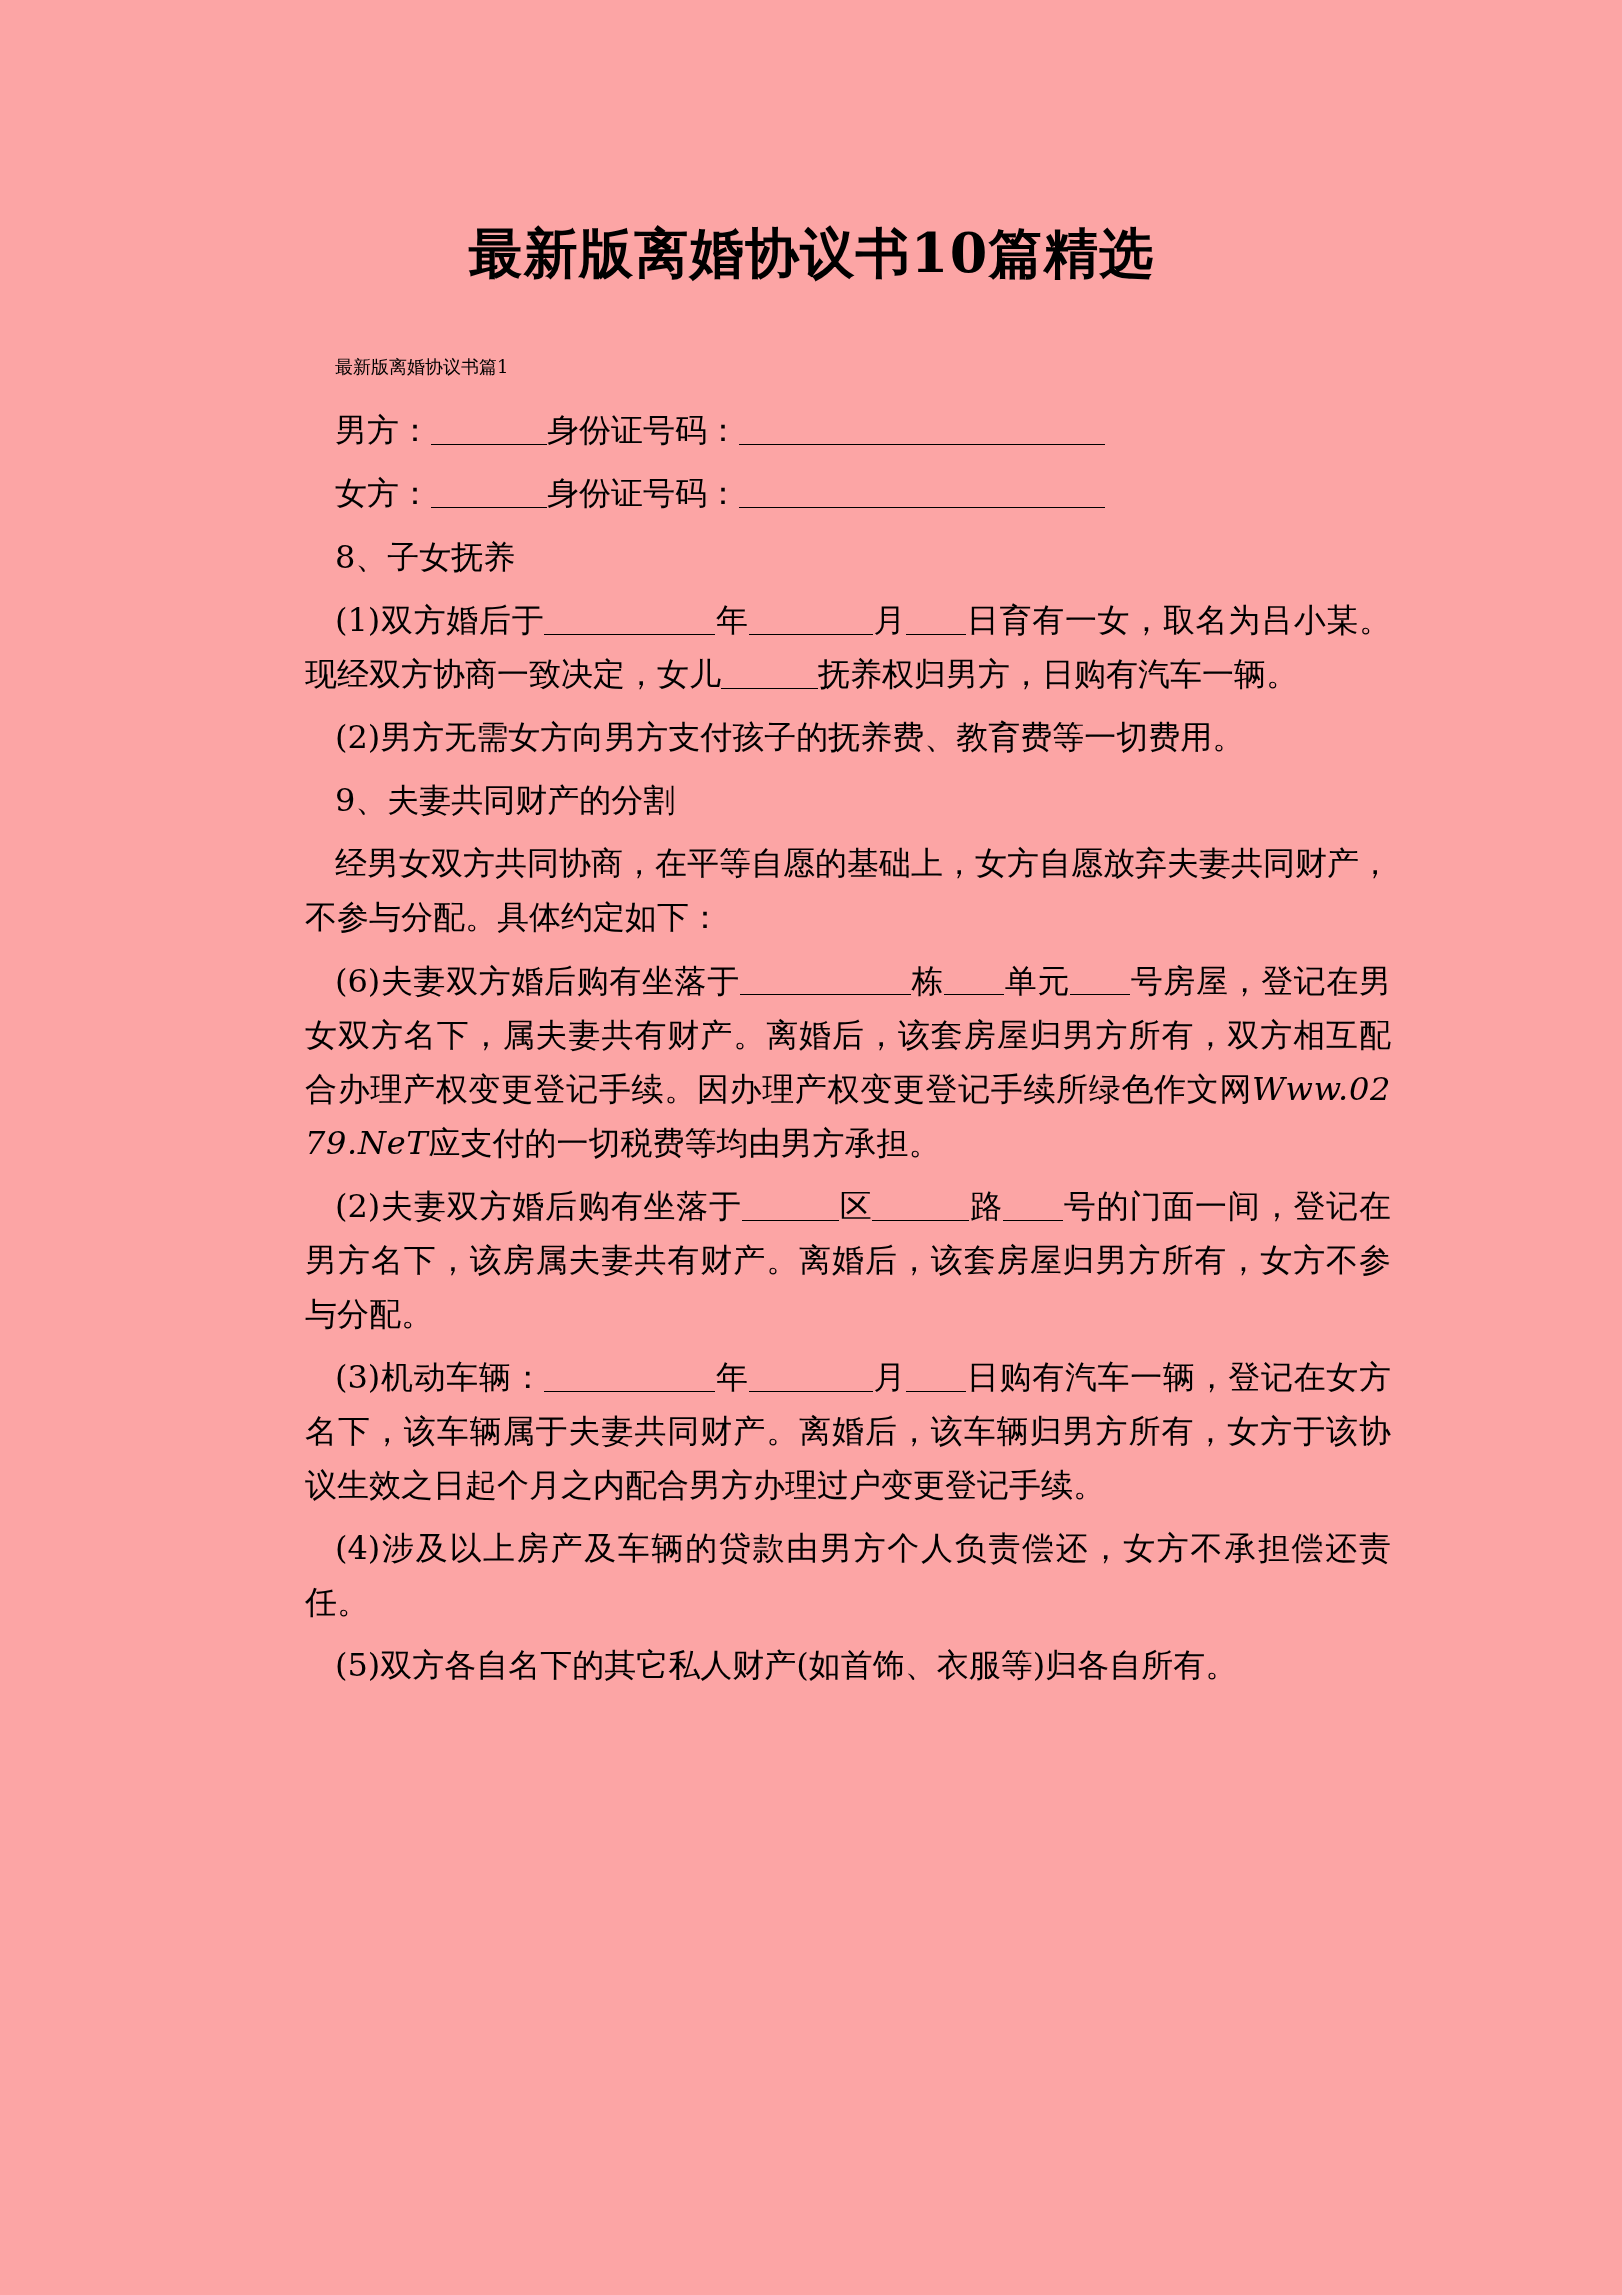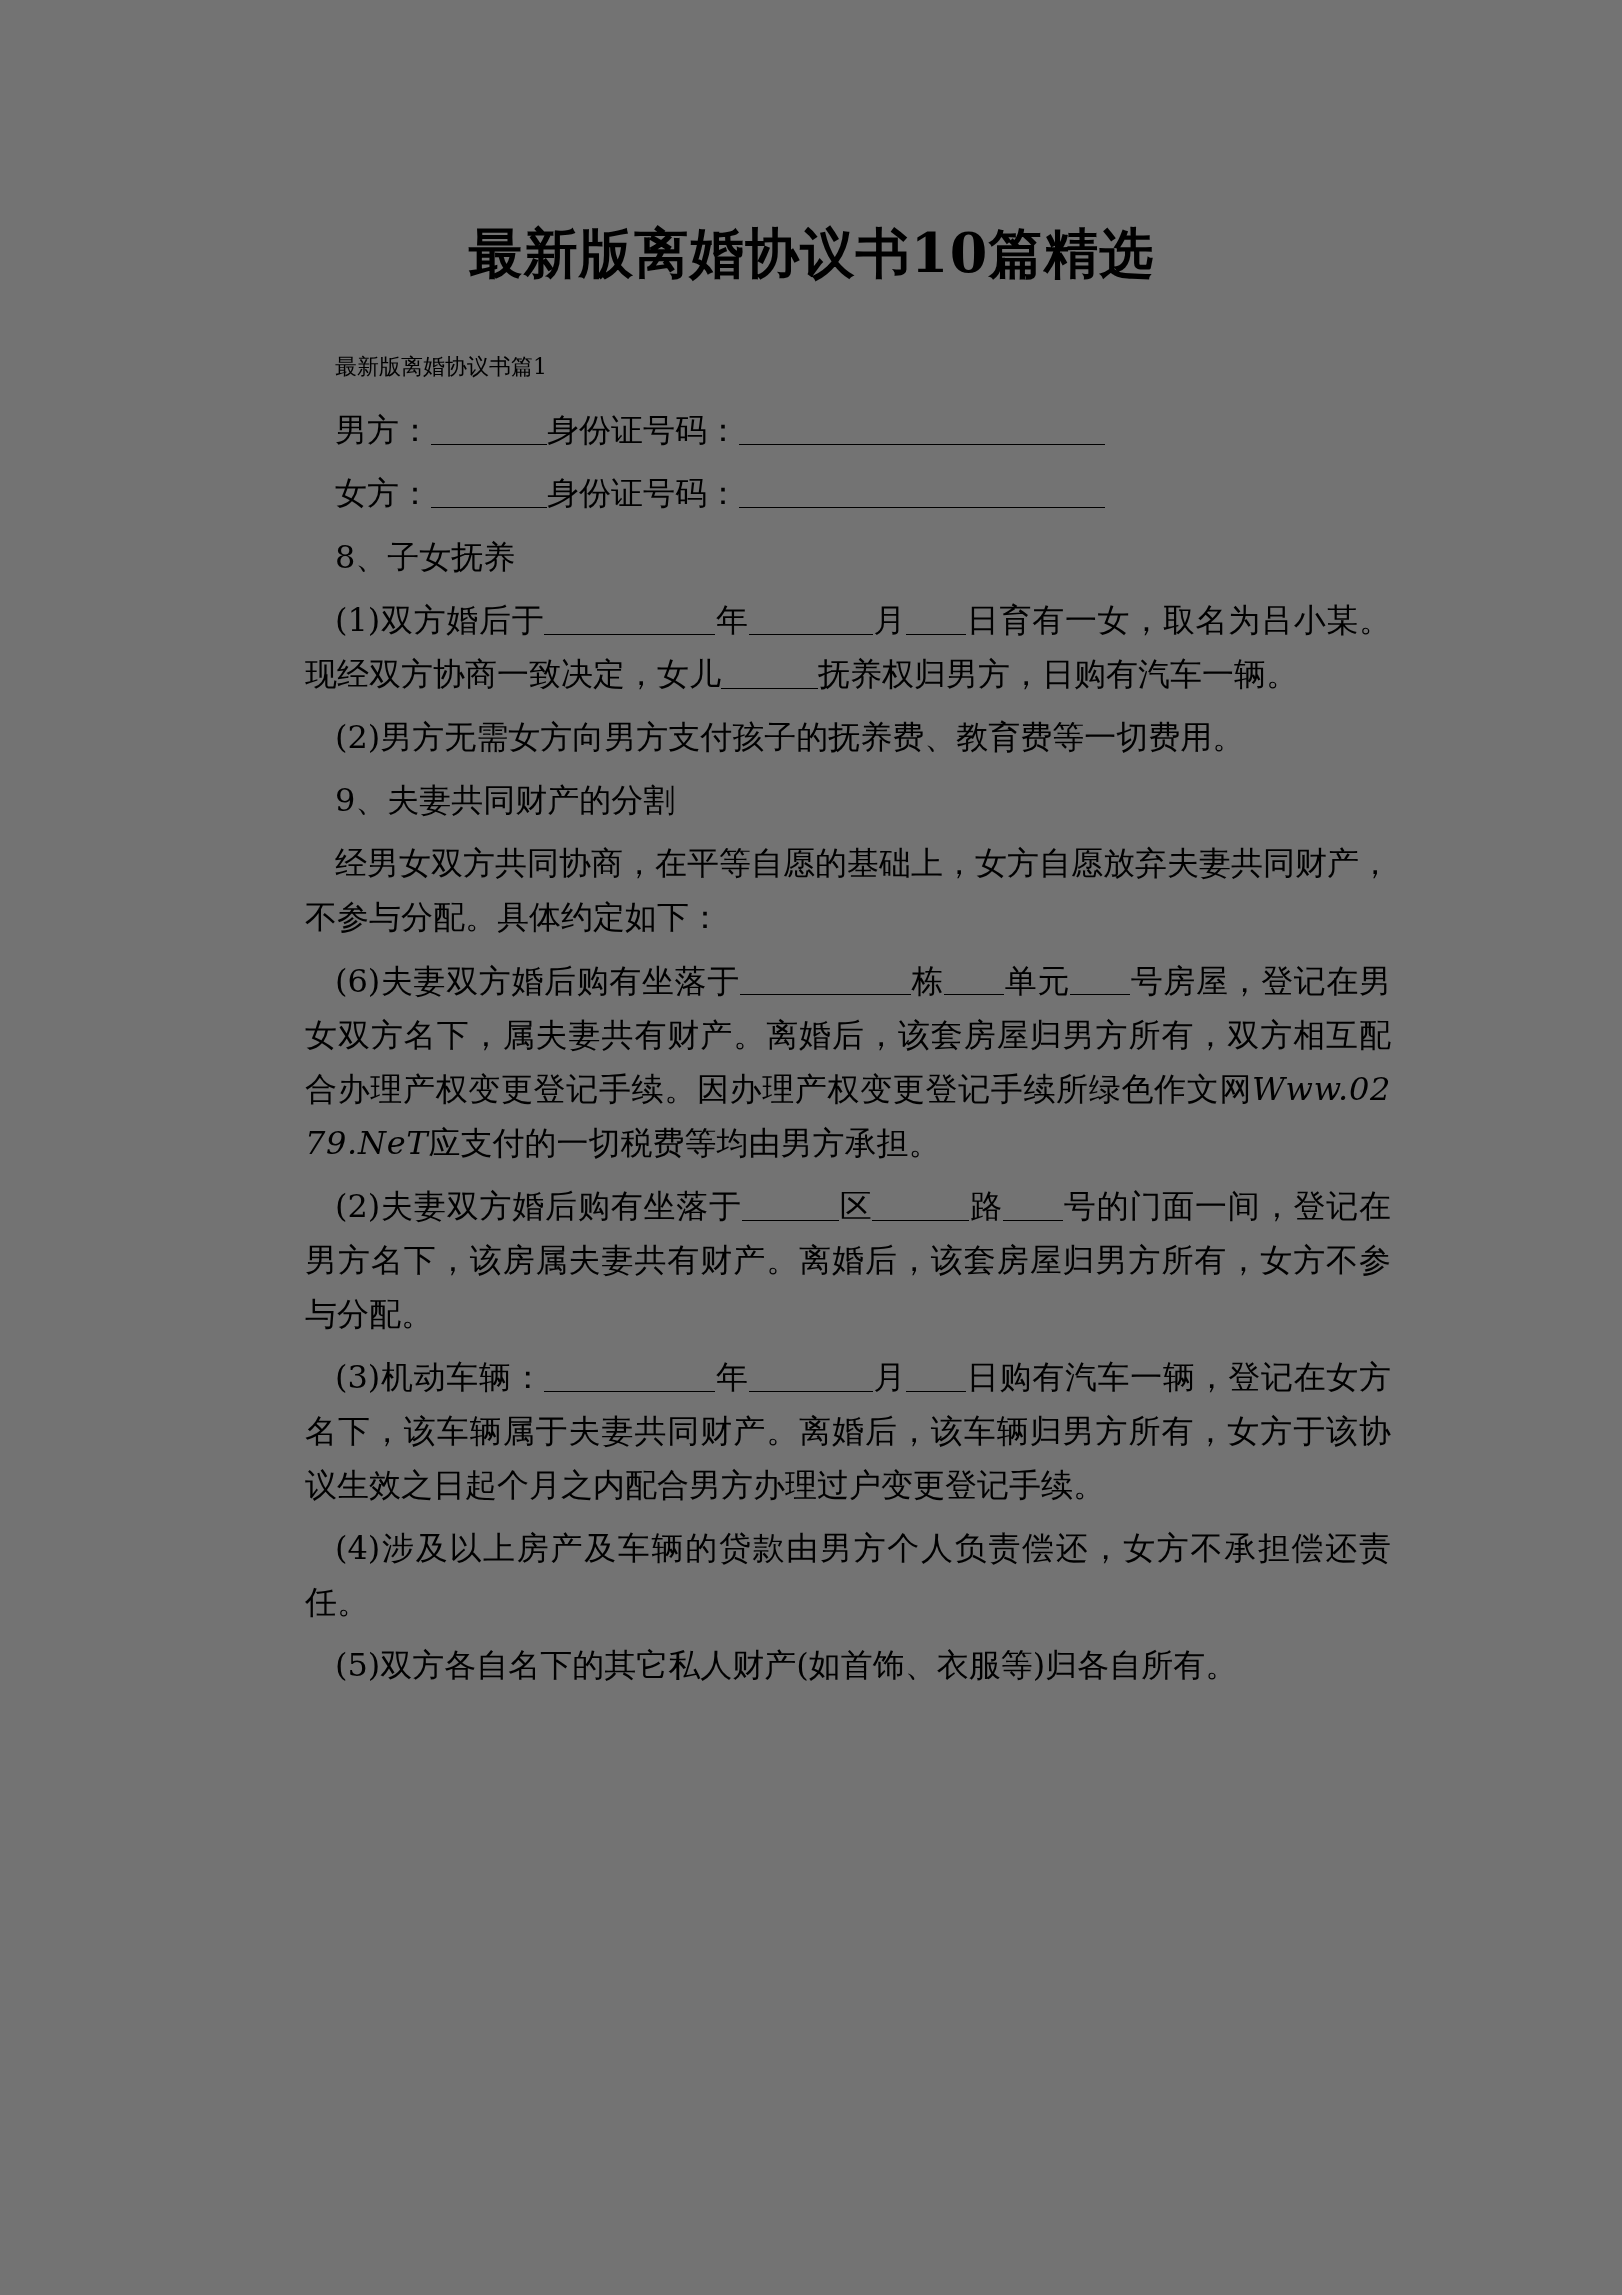--- a/index.html
+++ b/index.html
@@ -4,21 +4,21 @@
 <style>
   html, body {
     margin: 0;
     padding: 0;
     background: #ffffff;
   }
   .page {
     position: relative;
     width: 1623px;
     height: 2295px;
-    background: #737373;
+    background: #fca5a5;
     box-sizing: border-box;
     overflow: hidden;
     font-family: "DejaVu Serif", "Liberation Serif", serif;
     color: #000000;
   }
 
   
   .doc-title {
     position: absolute;
     left: 0;
@@ -45,21 +45,21 @@
     font-size: 32px;
     line-height: 54px;
     text-align: justify;
     text-justify: inter-character;
     margin: 0 0 9.2px 0;
     word-break: break-all;
     text-align-last: left;
   }
 
   .para.sub {
-    font-size: 22px;
+    font-size: 18px;
   }
   .indent-sm {
     text-indent: 30px;
   }
 
   
   .blank {
     display: inline-block;
     border-bottom: 1.3px solid #000000;
     vertical-align: -3.9px;

